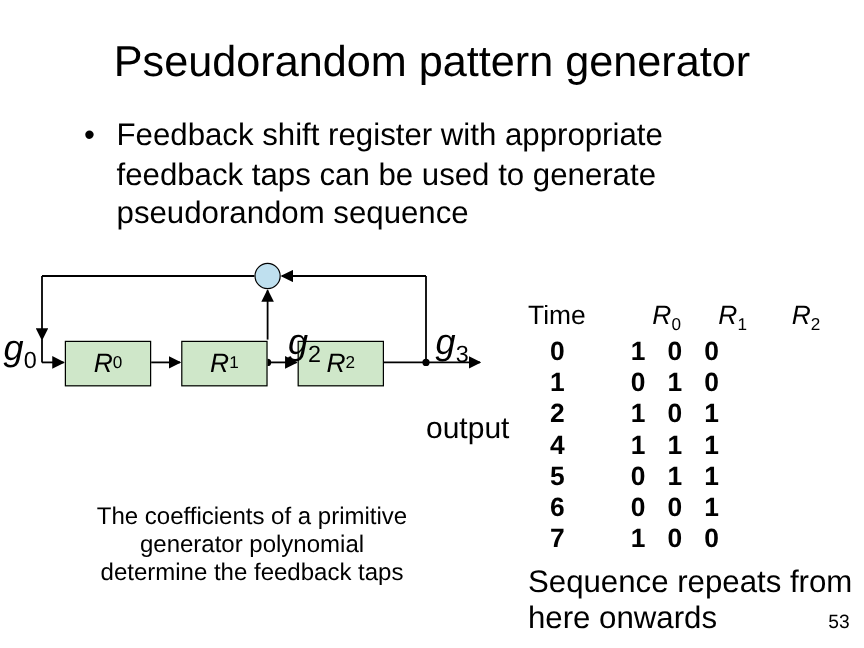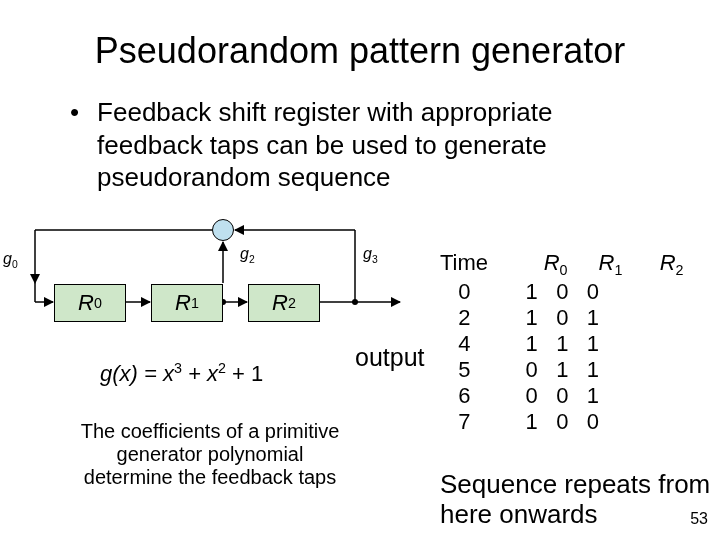--- a/index.html
+++ b/index.html
@@ -56,22 +56,23 @@
   .xornode {
     position: absolute;
     width: 22px; height: 22px;
     border-radius: 50%;
     background: #bfe0ef;
     border: 1px solid #000;
     box-sizing: border-box;
   }
   .lbl {
     position: absolute;
-    font-size: 16px;
+    font-size: 30px;
     font-style: italic;
+    margin-top: 24px;
   }
   .outlbl {
     position: absolute;
     font-size: 25px;
     margin-top: 28px;
   }
   svg.wires {
     position: absolute; left:0; top:0; width:400px; height:200px;
     overflow: visible;
   }
@@ -91,21 +92,21 @@
     line-height: 1.15;
   }
   .table {
     position: absolute;
     left: 440px;
     top: 250px;
     font-size: 22px;
     line-height: 1.18;
   }
   .table .hdr { white-space: pre; }
-  .table .row { white-space: pre; }
+  .table .row { white-space: pre; font-weight: bold; }
   .col { font-style: italic; margin-left: 25px; }
   .repeat {
     position: absolute;
     left: 440px;
     top: 470px;
     font-size: 26px;
     line-height: 1.15;
   }
   .pagenum {
     position: absolute;
@@ -178,29 +179,27 @@
     </div>
     <div class="lbl" style="left:235px; top:25px;">
       <span>g</span><sub>2</sub>
     </div>
     <div class="lbl" style="left:358px; top:25px;">
       <span>g</span><sub>3</sub>
     </div>
     <div class="outlbl" style="left:350px; top:95px;">output</div>
   </div>
 
-  <div class="poly">
-    <span>g(x) = x</span><span class="sup">3</span><span> + x</span><span class="sup">2</span><span class="rom"> + 1</span>
-  </div>
 
   <div class="caption">The coefficients of a primitive generator polynomial determine the feedback taps</div>
 
   <div class="table">
     <div class="hdr"><span>Time</span>     <span class="col"><span>R</span><sub>0</sub></span> <span class="col"><span>R</span><sub>1</sub></span>  <span class="col"><span>R</span><sub>2</sub></span></div>
     <div class="row">   <span>0</span>         <span>1</span>   <span>0</span>   <span>0</span></div>
+    <div class="row">   <span>1</span>         <span>0</span>   <span>1</span>   <span>0</span></div>
     <div class="row">   <span>2</span>         <span>1</span>   <span>0</span>   <span>1</span></div>
     <div class="row">   <span>4</span>         <span>1</span>   <span>1</span>   <span>1</span></div>
     <div class="row">   <span>5</span>         <span>0</span>   <span>1</span>   <span>1</span></div>
     <div class="row">   <span>6</span>         <span>0</span>   <span>0</span>   <span>1</span></div>
     <div class="row">   <span>7</span>         <span>1</span>   <span>0</span>   <span>0</span></div>
   </div>
 
   <div class="repeat">Sequence repeats from here onwards</div>
 
   <div class="pagenum">53</div>

